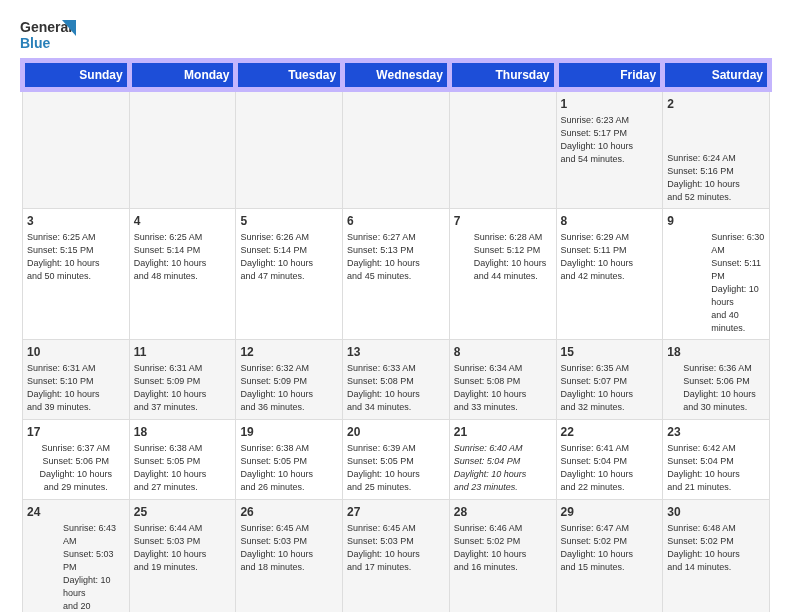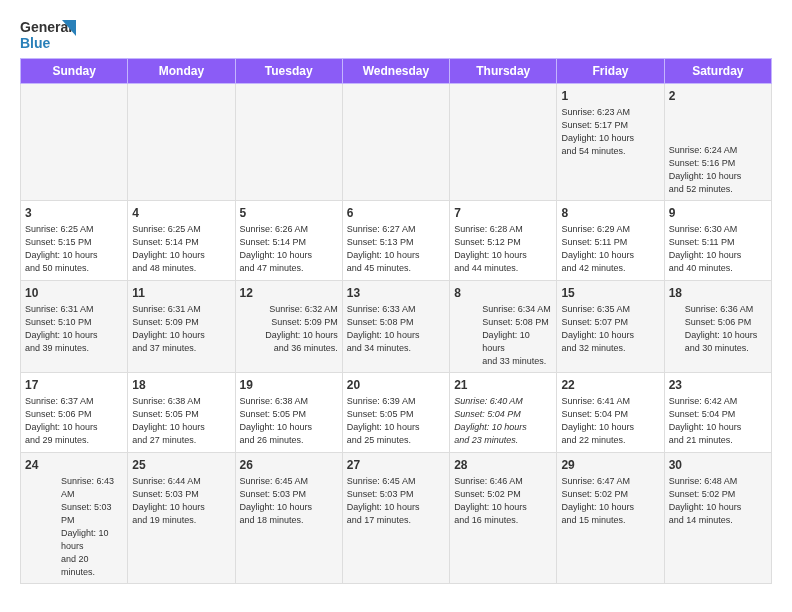--- a/index.html
+++ b/index.html
@@ -41,27 +41,27 @@
     .subtitle {
       font-size: 14px;
       color: #555;
     }
     .calendar-table {
       width: 100%;
       border-collapse: collapse;
       table-layout: fixed;
     }
     .calendar-table thead tr th {
-      background-color: #8b5cf6;
+      background-color: #1d4ed8;
       color: #fff;
       font-size: 12px;
       font-weight: bold;
       padding: 5px 4px;
-      text-align: center;
-      border: 1px solid #c4b5fd;
+      text-align: right;
+      border: 5px solid #c4b5fd;
     }
     .calendar-table tbody tr {
       height: 80px;
     }
     .calendar-table tbody tr:nth-child(odd) {
       background-color: #f5f5f5;
     }
     .calendar-table tbody tr:nth-child(even) {
       background-color: #ffffff;
     }
@@ -161,35 +161,35 @@
           </td>
           <td>
             <span class="day-number">6</span>
             <div class="day-info" style="white-space: pre-line;">Sunrise: 6:27 AM
 Sunset: 5:13 PM
 Daylight: 10 hours
 and 45 minutes.</div>
           </td>
           <td>
             <span class="day-number">7</span>
-            <div class="day-info" style="white-space: pre-line;">Sunrise: 6:28 AM
+            <div class="day-info" style="white-space: pre-line; margin-left: 20px;">Sunrise: 6:28 AM
 Sunset: 5:12 PM
 Daylight: 10 hours
 and 44 minutes.</div>
           </td>
           <td>
             <span class="day-number">8</span>
             <div class="day-info" style="white-space: pre-line;">Sunrise: 6:29 AM
 Sunset: 5:11 PM
 Daylight: 10 hours
 and 42 minutes.</div>
           </td>
           <td>
             <span class="day-number">9</span>
-            <div class="day-info" style="white-space: pre-line;">Sunrise: 6:30 AM
+            <div class="day-info" style="white-space: pre-line; margin-left: 44px;">Sunrise: 6:30 AM
 Sunset: 5:11 PM
 Daylight: 10 hours
 and 40 minutes.</div>
           </td>
         </tr>
         <tr>
           <td>
             <span class="day-number">10</span>
             <div class="day-info" style="white-space: pre-line;">Sunrise: 6:31 AM
 Sunset: 5:10 PM
@@ -198,35 +198,35 @@
           </td>
           <td>
             <span class="day-number">11</span>
             <div class="day-info" style="white-space: pre-line;">Sunrise: 6:31 AM
 Sunset: 5:09 PM
 Daylight: 10 hours
 and 37 minutes.</div>
           </td>
           <td>
             <span class="day-number">12</span>
-            <div class="day-info" style="white-space: pre-line; text-align: right;">Sunrise: 6:32 AM
+            <div class="day-info" style="white-space: pre-line;">Sunrise: 6:32 AM
 Sunset: 5:09 PM
 Daylight: 10 hours
 and 36 minutes.</div>
           </td>
           <td>
             <span class="day-number">13</span>
             <div class="day-info" style="white-space: pre-line;">Sunrise: 6:33 AM
 Sunset: 5:08 PM
 Daylight: 10 hours
 and 34 minutes.</div>
           </td>
           <td>
             <span class="day-number">8</span>
-            <div class="day-info" style="white-space: pre-line; margin-left: 28px;">Sunrise: 6:34 AM
+            <div class="day-info" style="white-space: pre-line;">Sunrise: 6:34 AM
 Sunset: 5:08 PM
 Daylight: 10 hours
 and 33 minutes.</div>
           </td>
           <td>
             <span class="day-number">15</span>
             <div class="day-info" style="white-space: pre-line;">Sunrise: 6:35 AM
 Sunset: 5:07 PM
 Daylight: 10 hours
 and 32 minutes.</div>
@@ -235,21 +235,21 @@
             <span class="day-number">18</span>
             <div class="day-info" style="white-space: pre-line; margin-left: 16px;">Sunrise: 6:36 AM
 Sunset: 5:06 PM
 Daylight: 10 hours
 and 30 minutes.</div>
           </td>
         </tr>
         <tr>
           <td>
             <span class="day-number">17</span>
-            <div class="day-info" style="white-space: pre-line;">Sunrise: 6:37 AM
+            <div class="day-info" style="white-space: pre-line; text-align: center;">Sunrise: 6:37 AM
 Sunset: 5:06 PM
 Daylight: 10 hours
 and 29 minutes.</div>
           </td>
           <td>
             <span class="day-number">18</span>
             <div class="day-info" style="white-space: pre-line;">Sunrise: 6:38 AM
 Sunset: 5:05 PM
 Daylight: 10 hours
 and 27 minutes.</div>

